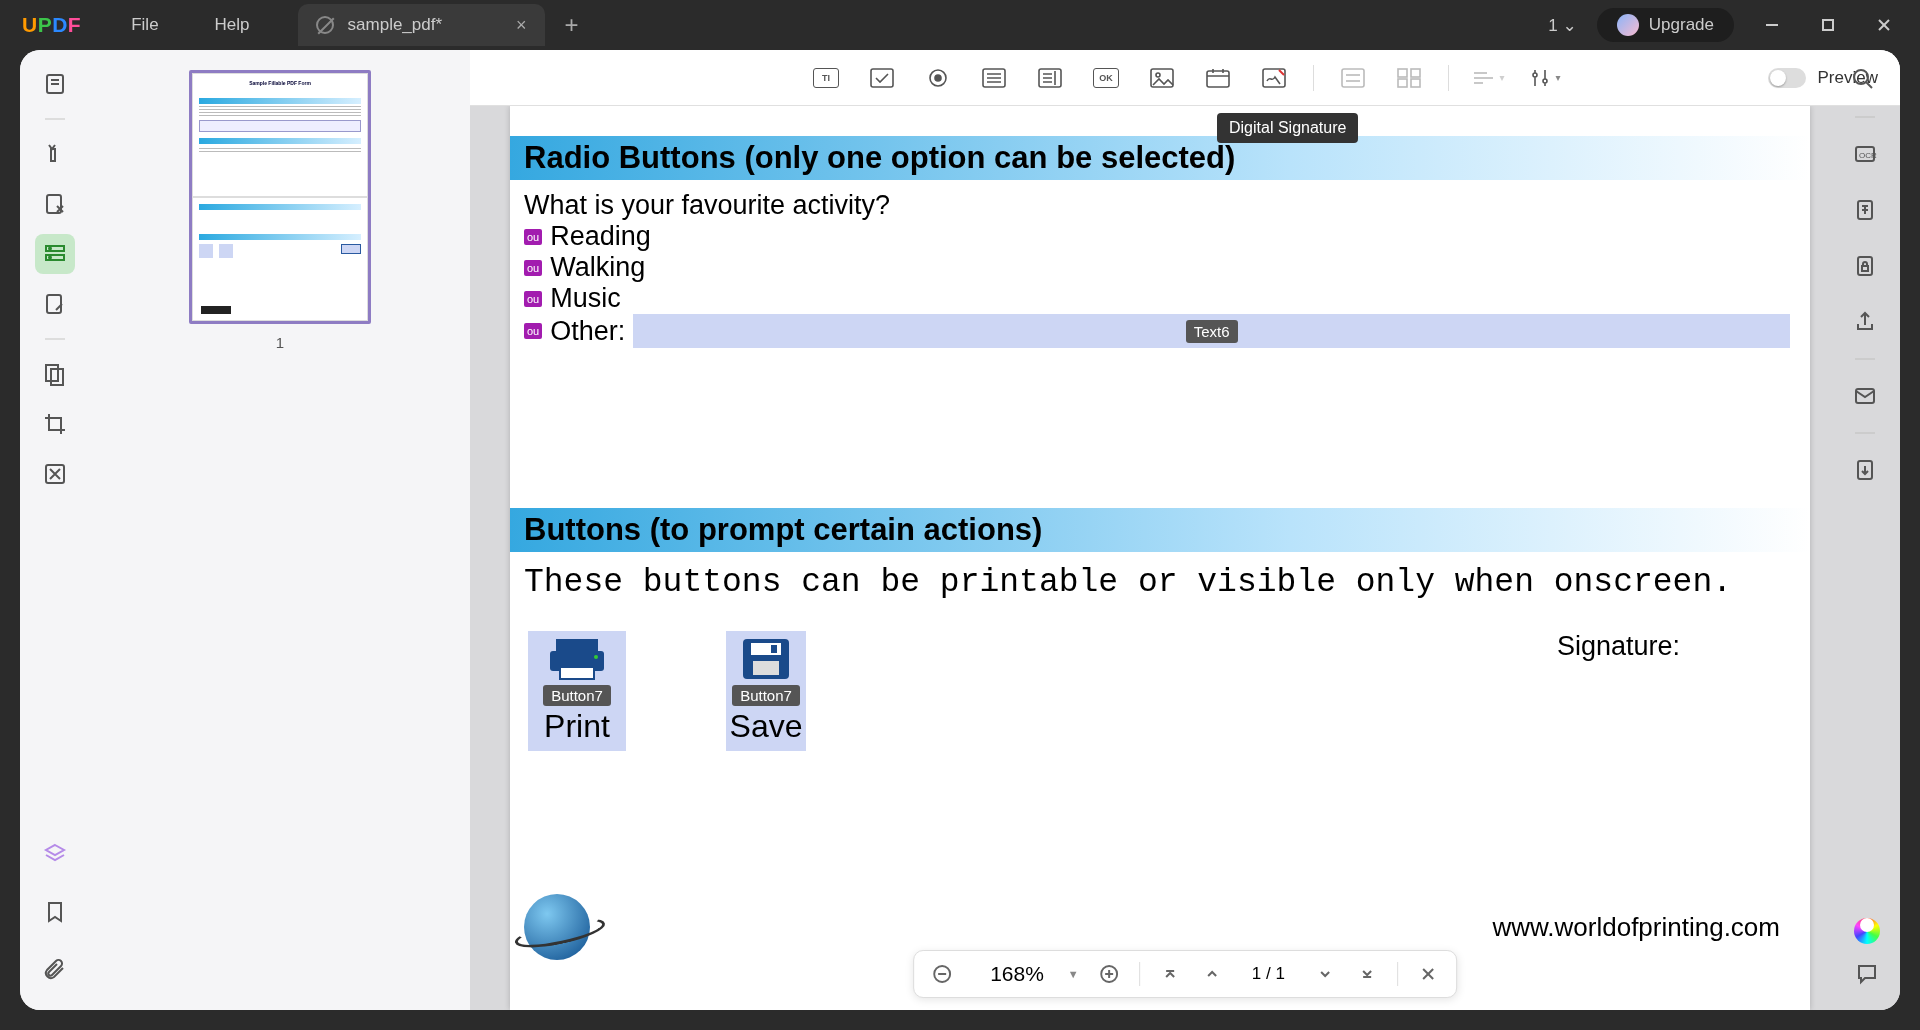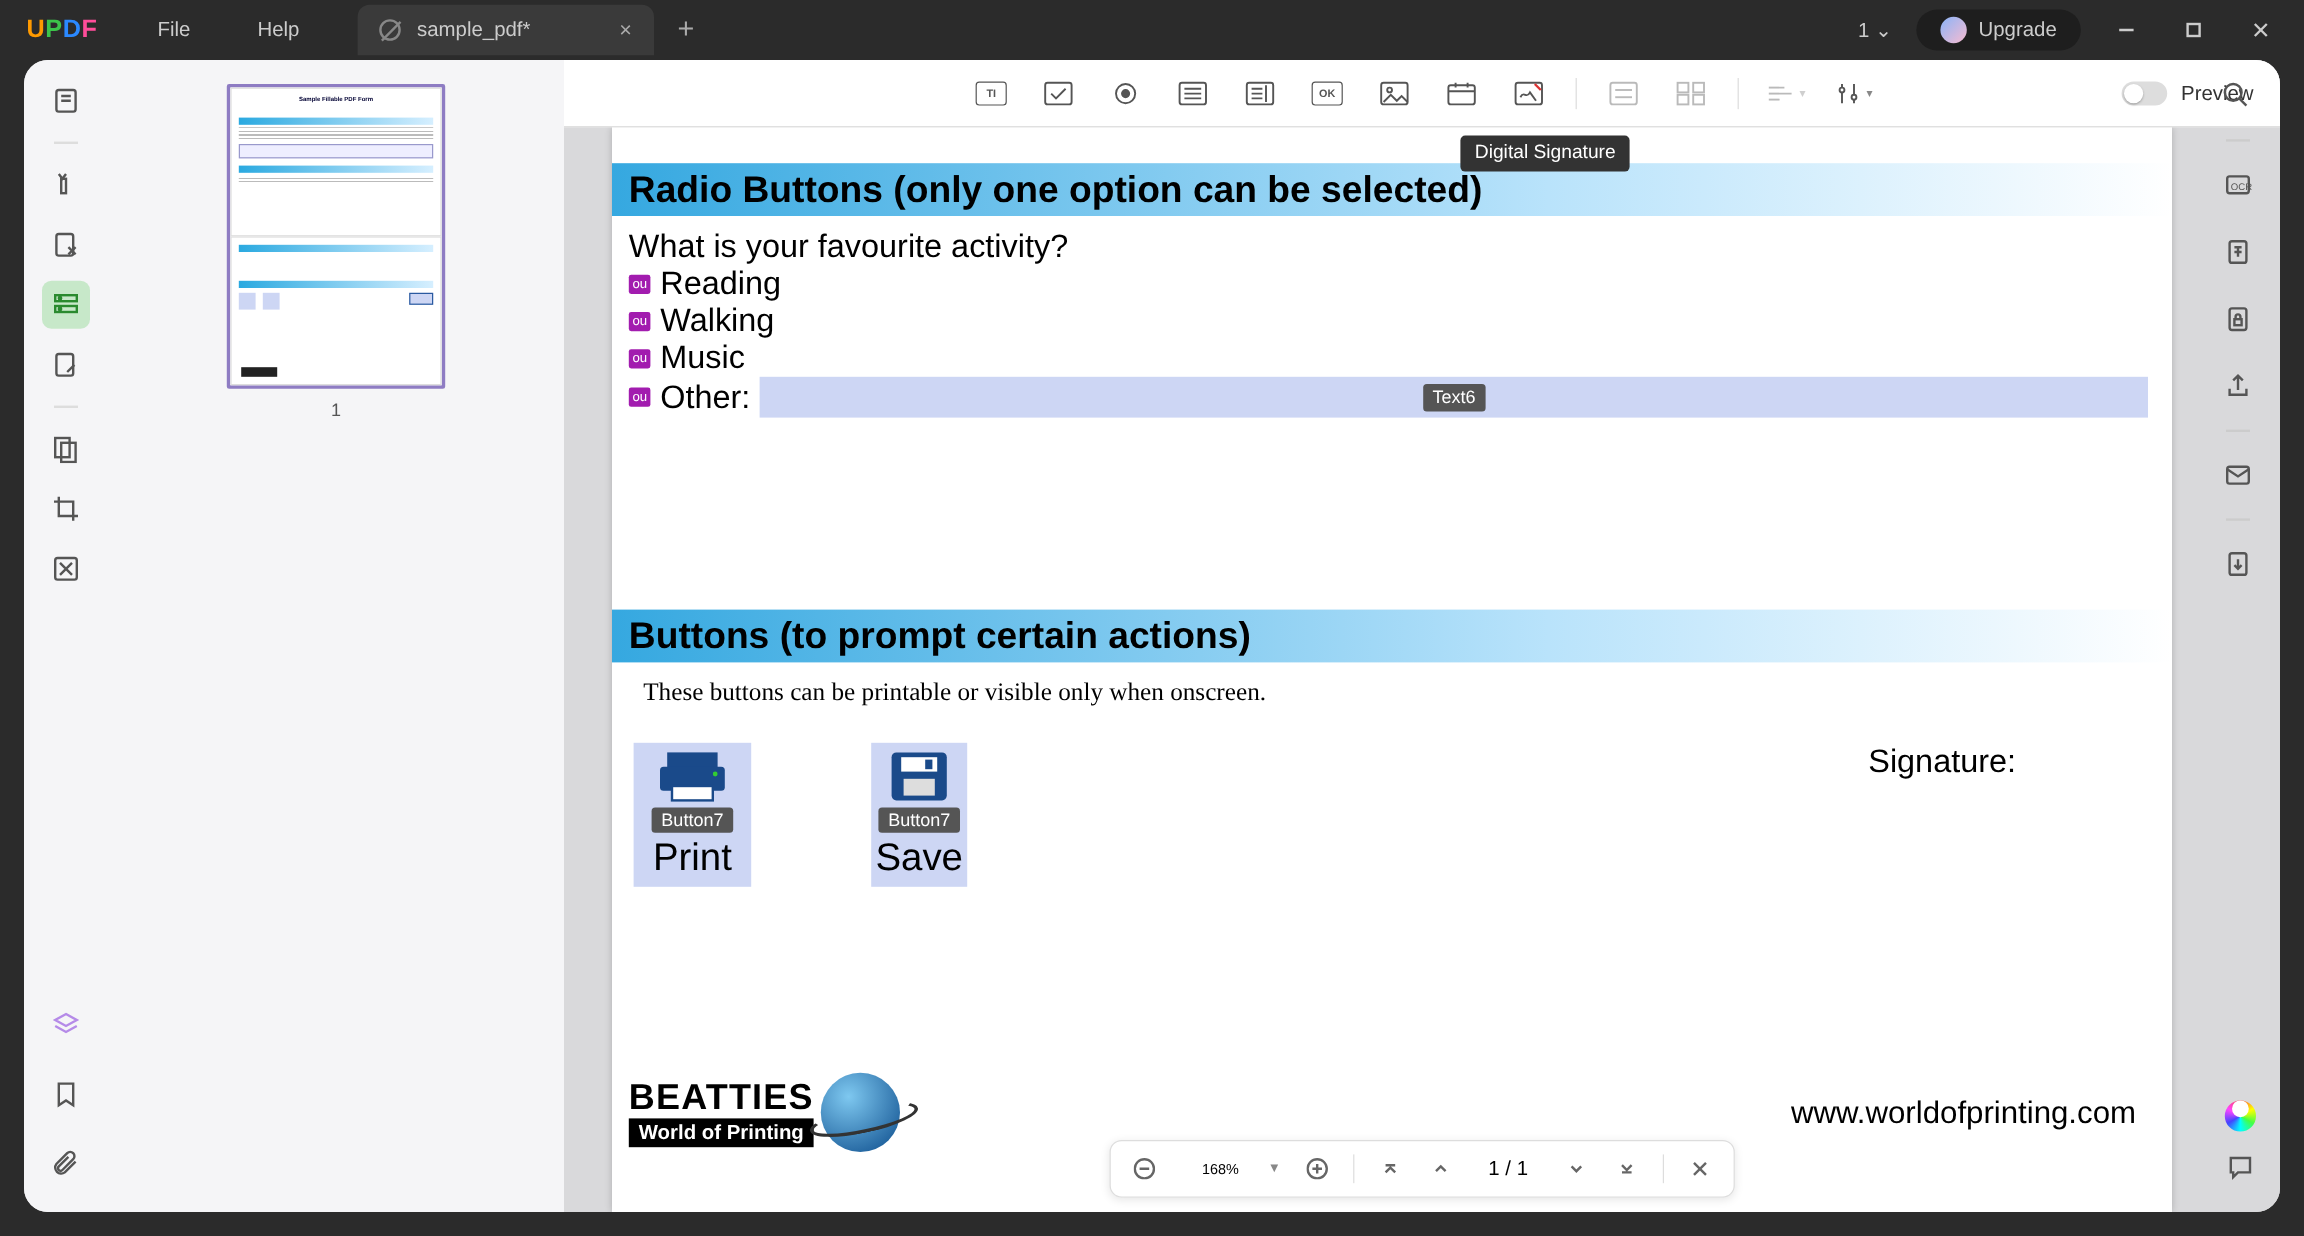--- a/index.html
+++ b/index.html
@@ -65,21 +65,21 @@
 .toggle::after{content:"";position:absolute;width:16px;height:16px;background:#fff;border-radius:50%;top:2px;left:2px;box-shadow:0 1px 2px rgba(0,0,0,.3);}
 .tt { position:absolute; top:52px; background:#333; color:#fff; font-size:16px; padding:6px 12px; border-radius:4px; white-space:nowrap; }
 
 
 .sect-h { background:linear-gradient(90deg,#35a8e0 0%,#b9e3fb 60%,#fff 100%); color:#000; font-size:31px; font-weight:700; padding:4px 14px; margin:20px 0 10px; font-family:Arial,sans-serif; }
 .q { font-size:27px; font-family:Arial,sans-serif; margin-left:14px; }
 .opt-row { display:flex; align-items:center; gap:8px; margin-left:14px; font-size:27px; font-family:Arial,sans-serif; }
 .radio-badge { background:#a21caf; color:#fff; font-size:11px; padding:2px 3px; border-radius:2px; }
 .other-field { flex:1; height:34px; background:#cdd6f4; margin-right:20px; display:flex; align-items:center; justify-content:center; position:relative; }
 .field-tag { background:#555; color:#fff; font-size:15px; padding:3px 8px; border-radius:3px; }
-.desc { font-size:21px; font-family:Liberation Serif, serif; margin:12px 26px 30px; }
+.desc { font-size:33px; font-family:Liberation Mono, monospace; margin:12px 14px 30px; }
 .btn-row { display:flex; gap:100px; margin-left:18px; align-items:flex-start; }
 .pdf-btn { width:98px; background:#cdd6f4; display:flex; flex-direction:column; align-items:center; padding:6px; }
 .pdf-btn .ic { width:58px; height:44px; }
 .pdf-btn .tag { background:#555; color:#fff; font-size:15px; padding:2px 8px; border-radius:3px; margin-top:4px; }
 .pdf-btn .lbl { font-size:32px; font-family:Arial,sans-serif; margin-top:2px; }
 .sig-area { margin-left:auto; margin-right:130px; display:flex; align-items:center; gap:20px; }
 .sig-label { font-size:27px; font-family:Arial,sans-serif; }
 .sig-box { width:210px; height:70px; background:#cdd6f4; border:1.5px solid #2a5aa0; display:flex; align-items:center; justify-content:center; position:relative; }
 .signhere-tab { position:absolute; top:-2px; left:-2px; background:#f08a8a; color:#fff; font-size:12px; padding:3px 7px;}
 .signhere-tab::after{content:"";position:absolute;right:-12px;top:0;border-top:10px solid transparent;border-bottom:10px solid transparent;border-left:12px solid #f08a8a;}
@@ -89,21 +89,21 @@
 .co-name{font-size:30px;font-weight:900;letter-spacing:1px}
 .co-sub{background:#000;color:#fff;font-size:17px;font-weight:700;padding:2px 8px;text-align:center}
 .globe{width:66px;height:66px;background:radial-gradient(circle at 35% 30%,#7ec8f0,#0a4a8a);border-radius:50%;position:relative}
 .globe::after{content:"";position:absolute;width:86px;height:16px;border:3px solid #333;border-radius:50%;top:28px;left:-10px;transform:rotate(-12deg);border-top-color:transparent}
 .url { font-size:26px; font-family:Arial,sans-serif; }
 
 
 .page-nav { position:absolute; bottom:12px; left:50%; transform:translateX(-50%); height:48px; background:#fff; border:1px solid #ddd; border-radius:10px; display:flex; align-items:center; padding:0 16px; gap:18px; box-shadow:0 2px 8px rgba(0,0,0,.1); z-index:10; }
 .pn-btn { width:24px; height:24px; display:flex; align-items:center; justify-content:center; cursor:pointer; }
 .pn-sep { width:1px; height:24px; background:#ddd; }
-.zoom-val { font-size:12px; padding:0 6px;margin-left:12px; }
+.zoom-val { font-size:21px; padding:0 6px;margin-left:12px; }
 .zoom-caret { font-size:11px; color:#888; }
 .page-count { font-size:17px; padding:0 10px; }
 .pn-icon{width:18px;height:18px;stroke:#666;stroke-width:2;fill:none}
 
 
 .rtb { position:absolute; right:0; top:56px; width:70px; display:flex; flex-direction:column; align-items:center; padding-top:10px; gap:16px; }
 .rtb .tool { width:40px; height:40px; display:flex; align-items:center; justify-content:center; cursor:pointer; }
 .rtb .sep { width:20px; height:2px; background:#ccc; }
 .search-btn { position:absolute; top:12px; right:20px; width:34px;height:34px;display:flex;align-items:center;justify-content:center;cursor:pointer;z-index:6; }
 .rtb-bottom { position:absolute; right:20px; bottom:20px; display:flex; flex-direction:column; gap:18px; align-items:center; z-index:6;}
@@ -408,24 +408,20 @@
           <span class="tag">Button7</span>
           <span class="lbl">Save</span>
         </div>
         <div class="sig-area">
           <span class="sig-label">Signature:</span>
         </div>
       </div>
 
       <div class="footer">
         <div class="co-logo">
-          <div class="co-text">
-            <span class="co-name">BEATTIES</span>
-            <span class="co-sub">World of Printing</span>
-          </div>
           <div class="globe"></div>
         </div>
         <span class="url">www.worldofprinting.com</span>
       </div>
     </div>
 
     <div class="rtb">
       <div class="sep"></div>
       <div class="tool">
           <svg class="tb-icon" viewBox="0 0 24 24">

